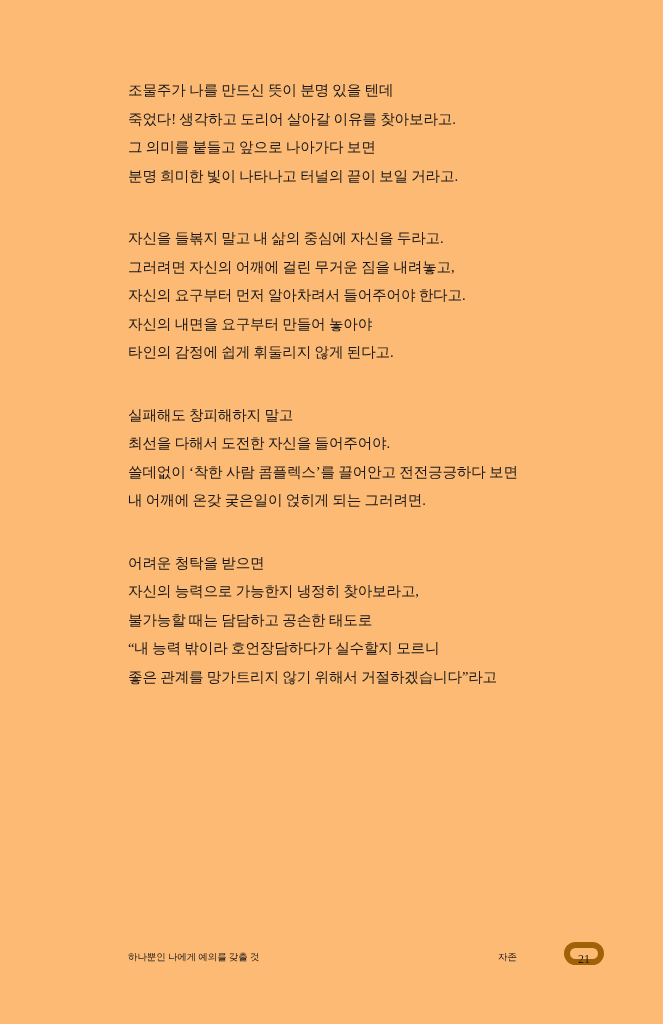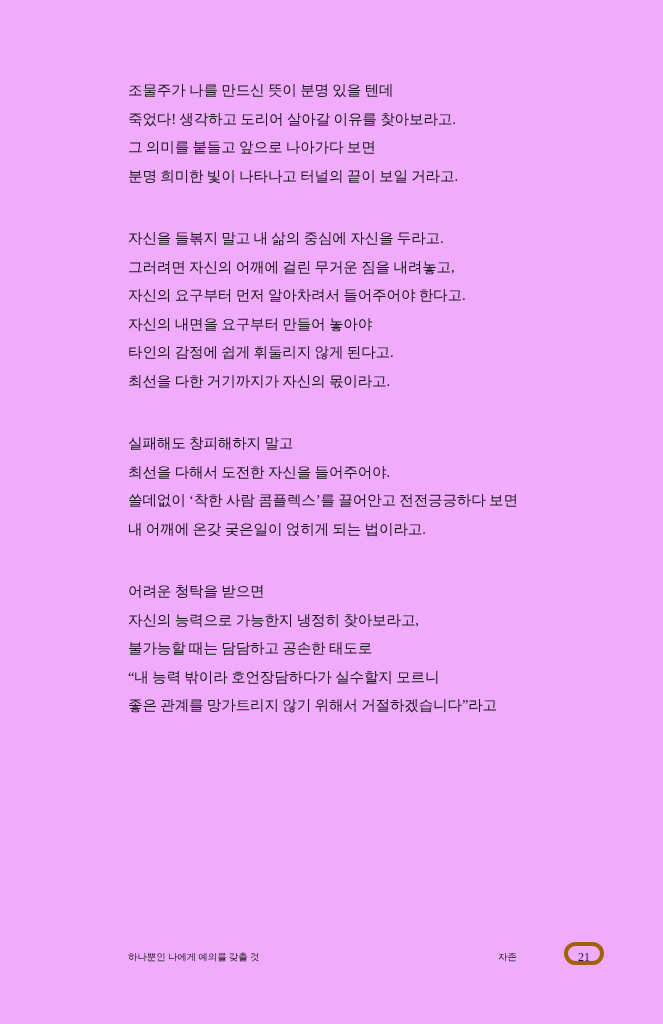--- a/index.html
+++ b/index.html
@@ -14,21 +14,21 @@
     color: #1a1a1a;
     position: relative;
     overflow: hidden;
   }
   .page {
     position: absolute;
     top: 0;
     left: 0;
     width: 663px;
     height: 1024px;
-    background: #f0abfc;
+    background: #fdba74;
   }
   .content {
     position: absolute;
     left: 128px;
     top: 76px;
     width: 430px;
   }
   .stanza {
     margin: 0 0 34px 0;
   }
@@ -66,21 +66,21 @@
     letter-spacing: -0.1px;
     color: #1c1c1c;
     white-space: nowrap;
   }
   .page-number {
     position: absolute;
     left: 564px;
     top: -5px;
     width: 40px;
     height: 23px;
-    border: 4px solid #a16207;
+    border: 6px solid #a16207;
     border-radius: 12px;
     font-size: 12px;
     line-height: 23px;
     text-align: center;
     color: #1c1c1c;
     box-sizing: border-box;
   }
 </style>
 </head>
 <body>
@@ -95,28 +95,27 @@
       <div class="line">그 의미를 붙들고 앞으로 나아가다 보면</div>
       <div class="line">분명 희미한 빛이 나타나고 터널의 끝이 보일 거라고.</div>
     </div>
 
     <div class="stanza">
       <div class="line">자신을 들볶지 말고 내 삶의 중심에 자신을 두라고.</div>
       <div class="line">그러려면 자신의 어깨에 걸린 무거운 짐을 내려놓고,</div>
       <div class="line">자신의 요구부터 먼저 알아차려서 들어주어야 한다고.</div>
       <div class="line">자신의 내면을 요구부터 만들어 놓아야</div>
       <div class="line">타인의 감정에 쉽게 휘둘리지 않게 된다고.</div>
-      <div class="line">최선을 다한 거기까지가 자신의 몫이라고.</div>
     </div>
 
     <div class="stanza">
       <div class="line">실패해도 창피해하지 말고</div>
       <div class="line">최선을 다해서 도전한 자신을 들어주어야.</div>
       <div class="line">쓸데없이 ‘착한 사람 콤플렉스’를 끌어안고 전전긍긍하다 보면</div>
-      <div class="line">내 어깨에 온갖 궂은일이 얹히게 되는 법이라고.</div>
+      <div class="line">내 어깨에 온갖 궂은일이 얹히게 되는 그러려면.</div>
     </div>
 
     <div class="stanza">
       <div class="line">어려운 청탁을 받으면</div>
       <div class="line">자신의 능력으로 가능한지 냉정히 찾아보라고,</div>
       <div class="line">불가능할 때는 담담하고 공손한 태도로</div>
       <div class="line">“내 능력 밖이라 호언장담하다가 실수할지 모르니</div>
       <div class="line">좋은 관계를 망가트리지 않기 위해서 거절하겠습니다”라고</div>
     </div>
 

